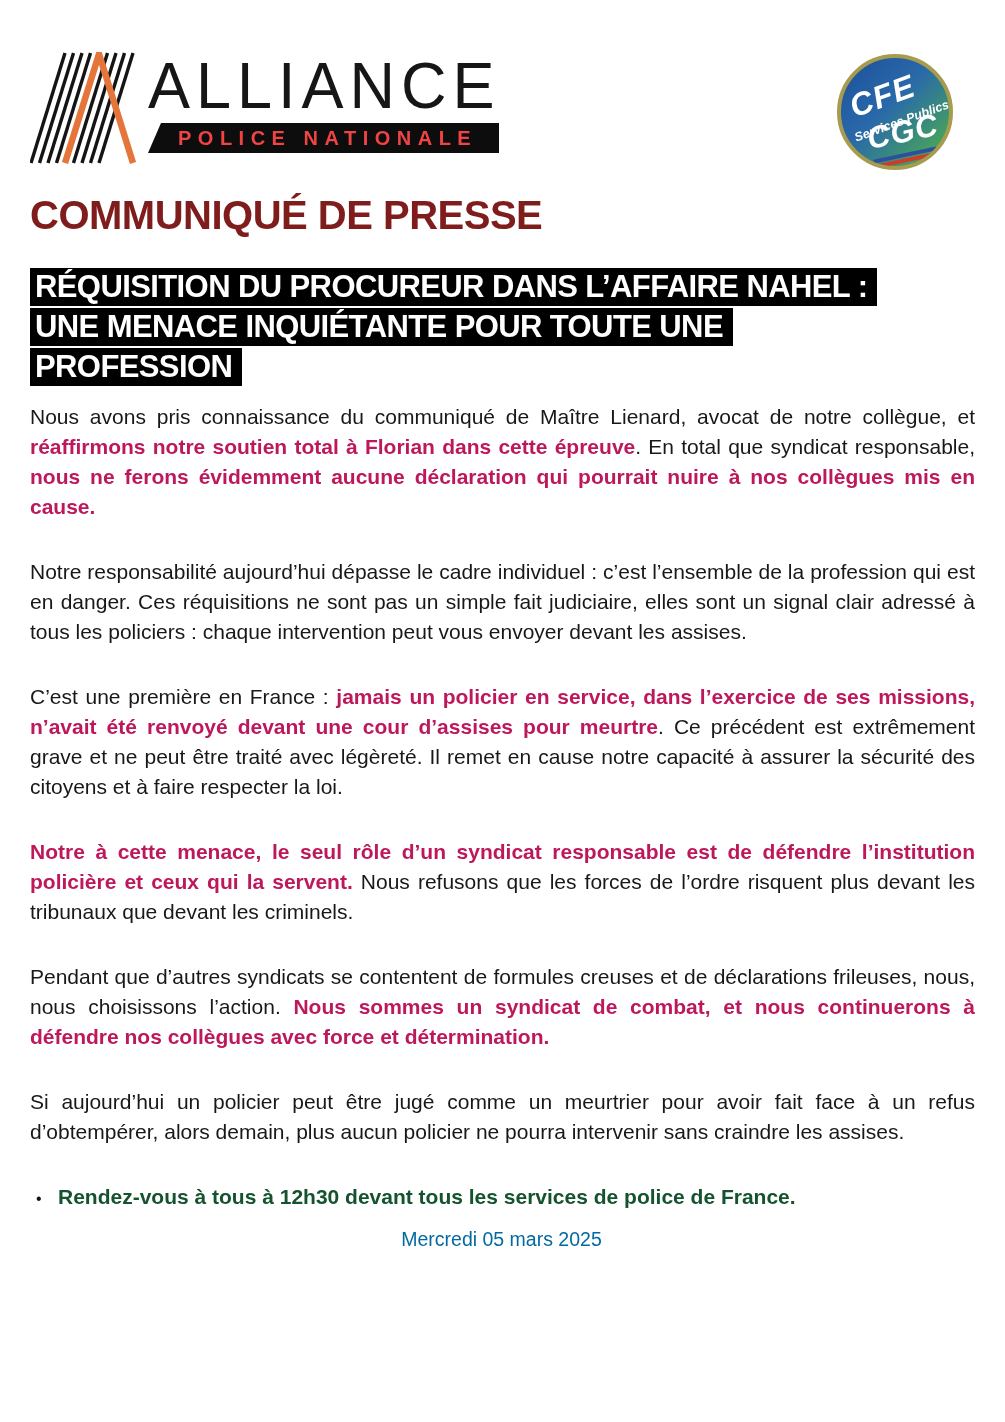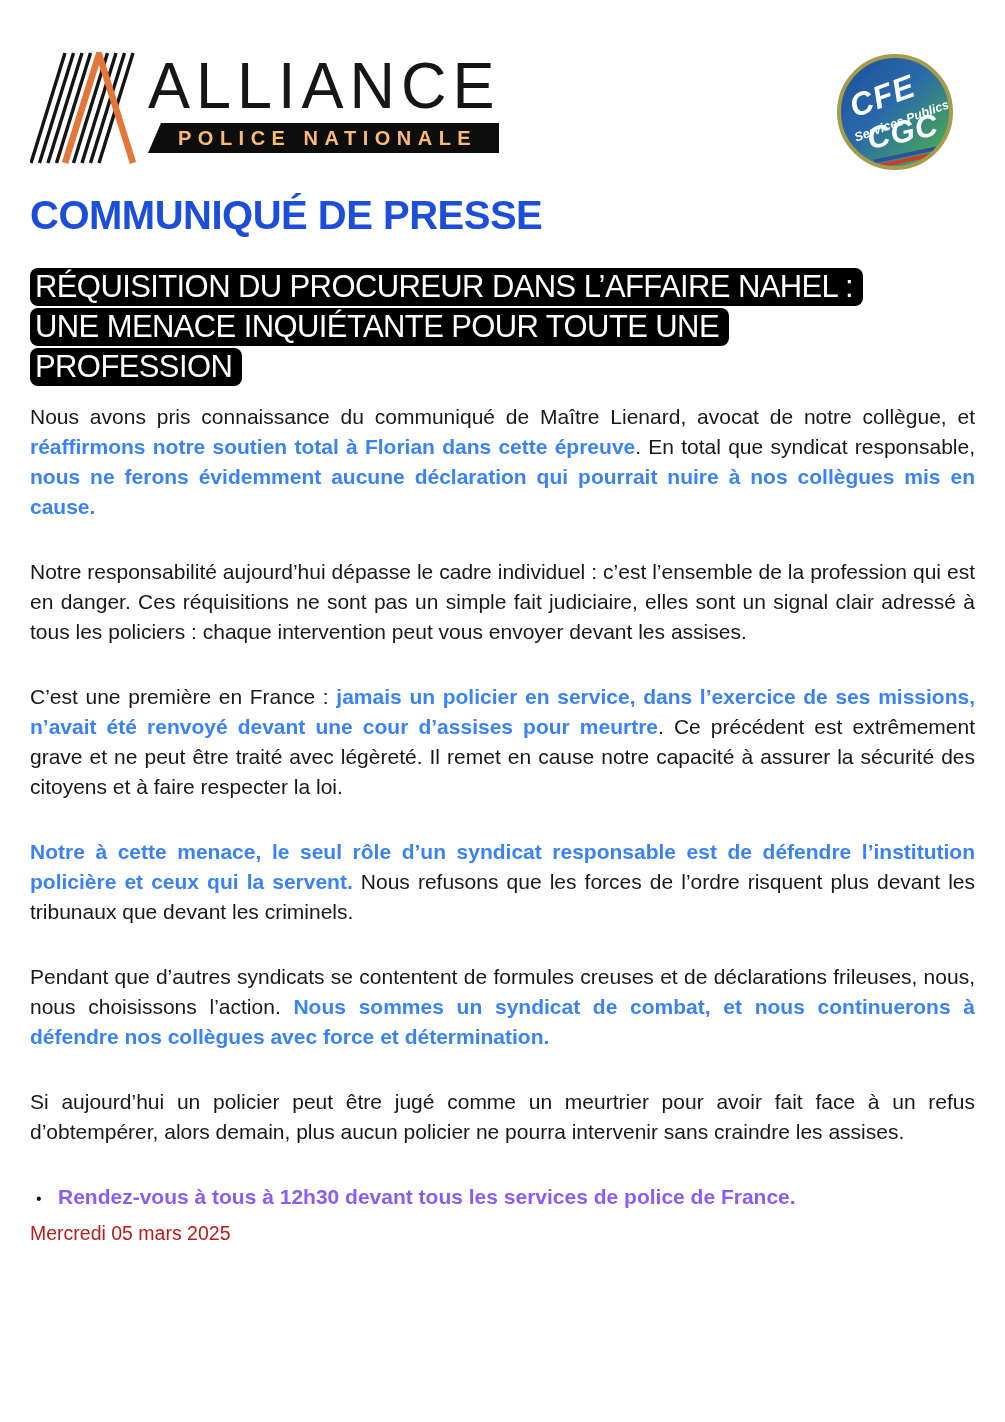--- a/index.html
+++ b/index.html
@@ -19,21 +19,21 @@
   .logo-mark{width:106px;height:112px;flex:0 0 auto;margin-right:12px;}
   .logo-texts{display:flex;flex-direction:column;}
   .brand{
     font-size:63px;line-height:64px;font-weight:400;
     letter-spacing:6px;color:#161616;transform:scaleY(1.04);
     transform-origin:top left;white-space:nowrap;
   }
   .banner{
     margin-top:7px;
     display:inline-block;align-self:flex-start;
-    background:#0d0d0d;color:#fdba74;
+    background:#0d0d0d;color:#ef4444;
     font-size:20px;font-weight:bold;letter-spacing:6.5px;
     line-height:30px;padding:0 22px 0 30px;
     clip-path:polygon(13px 0, 100% 0, 100% 100%, 0 100%);
     white-space:nowrap;
     text-align:center;
   }
   
   .badge{
     position:absolute;top:2px;right:22px;
     width:116px;height:116px;border-radius:50%;
@@ -56,49 +56,48 @@
     font-size:31px;font-weight:bold;font-style:italic;color:#fff;
     transform:rotate(-12deg);letter-spacing:1px;
   }
   .badge .stripe{position:absolute;height:4px;width:64px;transform:rotate(-12deg);}
   .badge .stripe.blue{right:12px;top:95px;background:#2d4f9e;}
   .badge .stripe.red{right:10px;top:100px;background:#cf3a2a;}
   
   .doc-type{
     margin:13px 0 0 0;
     font-size:40px;font-weight:bold;letter-spacing:-0.5px;
-    color:#1d4ed8;line-height:44px;
+    color:#7f1d1d;line-height:44px;
   }
   
   .headline{margin-top:31px;}
   .hline{line-height:0;margin-bottom:2px;}
   .hline span{
     display:inline-block;background:#000;color:#fff;
-    font-size:31px;font-weight:normal;letter-spacing:-0.6px;
+    font-size:31px;font-weight:bold;letter-spacing:-0.6px;
     line-height:35px;padding:1px 10px 2px 5px;
     white-space:nowrap;
-    border-radius:8px;
   }
   
   .body-text{margin-top:16px;width:945px;}
   .body-text p{
     margin:0 0 35px 0;
     font-size:21px;line-height:30px;
     text-align:justify;color:#181818;
   }
-  .body-text p strong{font-weight:bold;color:#3b82f6;}
+  .body-text p strong{font-weight:bold;color:#be185d;}
   .bullet-row{
     display:flex;align-items:flex-start;
     font-size:21px;line-height:30px;margin:0 0 0 6px;
   }
   .bullet-marker{flex:0 0 auto;width:22px;font-size:16px;color:#111;padding-top:2px;}
-  .bullet-text{font-weight:bold;color:#8b5cf6;}
+  .bullet-text{font-weight:bold;color:#14532d;}
   .date-line{
-    margin-top:8px;text-align:left;
-    font-size:19.5px;color:#b91c1c;padding-right:2px;
+    margin-top:14px;text-align:center;
+    font-size:19.5px;color:#0369a1;padding-right:2px;
   }
 </style>
 </head>
 <body>
 
 <div class="page">
 
   <div class="header">
     <div class="logo">
       <svg class="logo-mark" viewBox="0 0 106 112" xmlns="http://www.w3.org/2000/svg">

